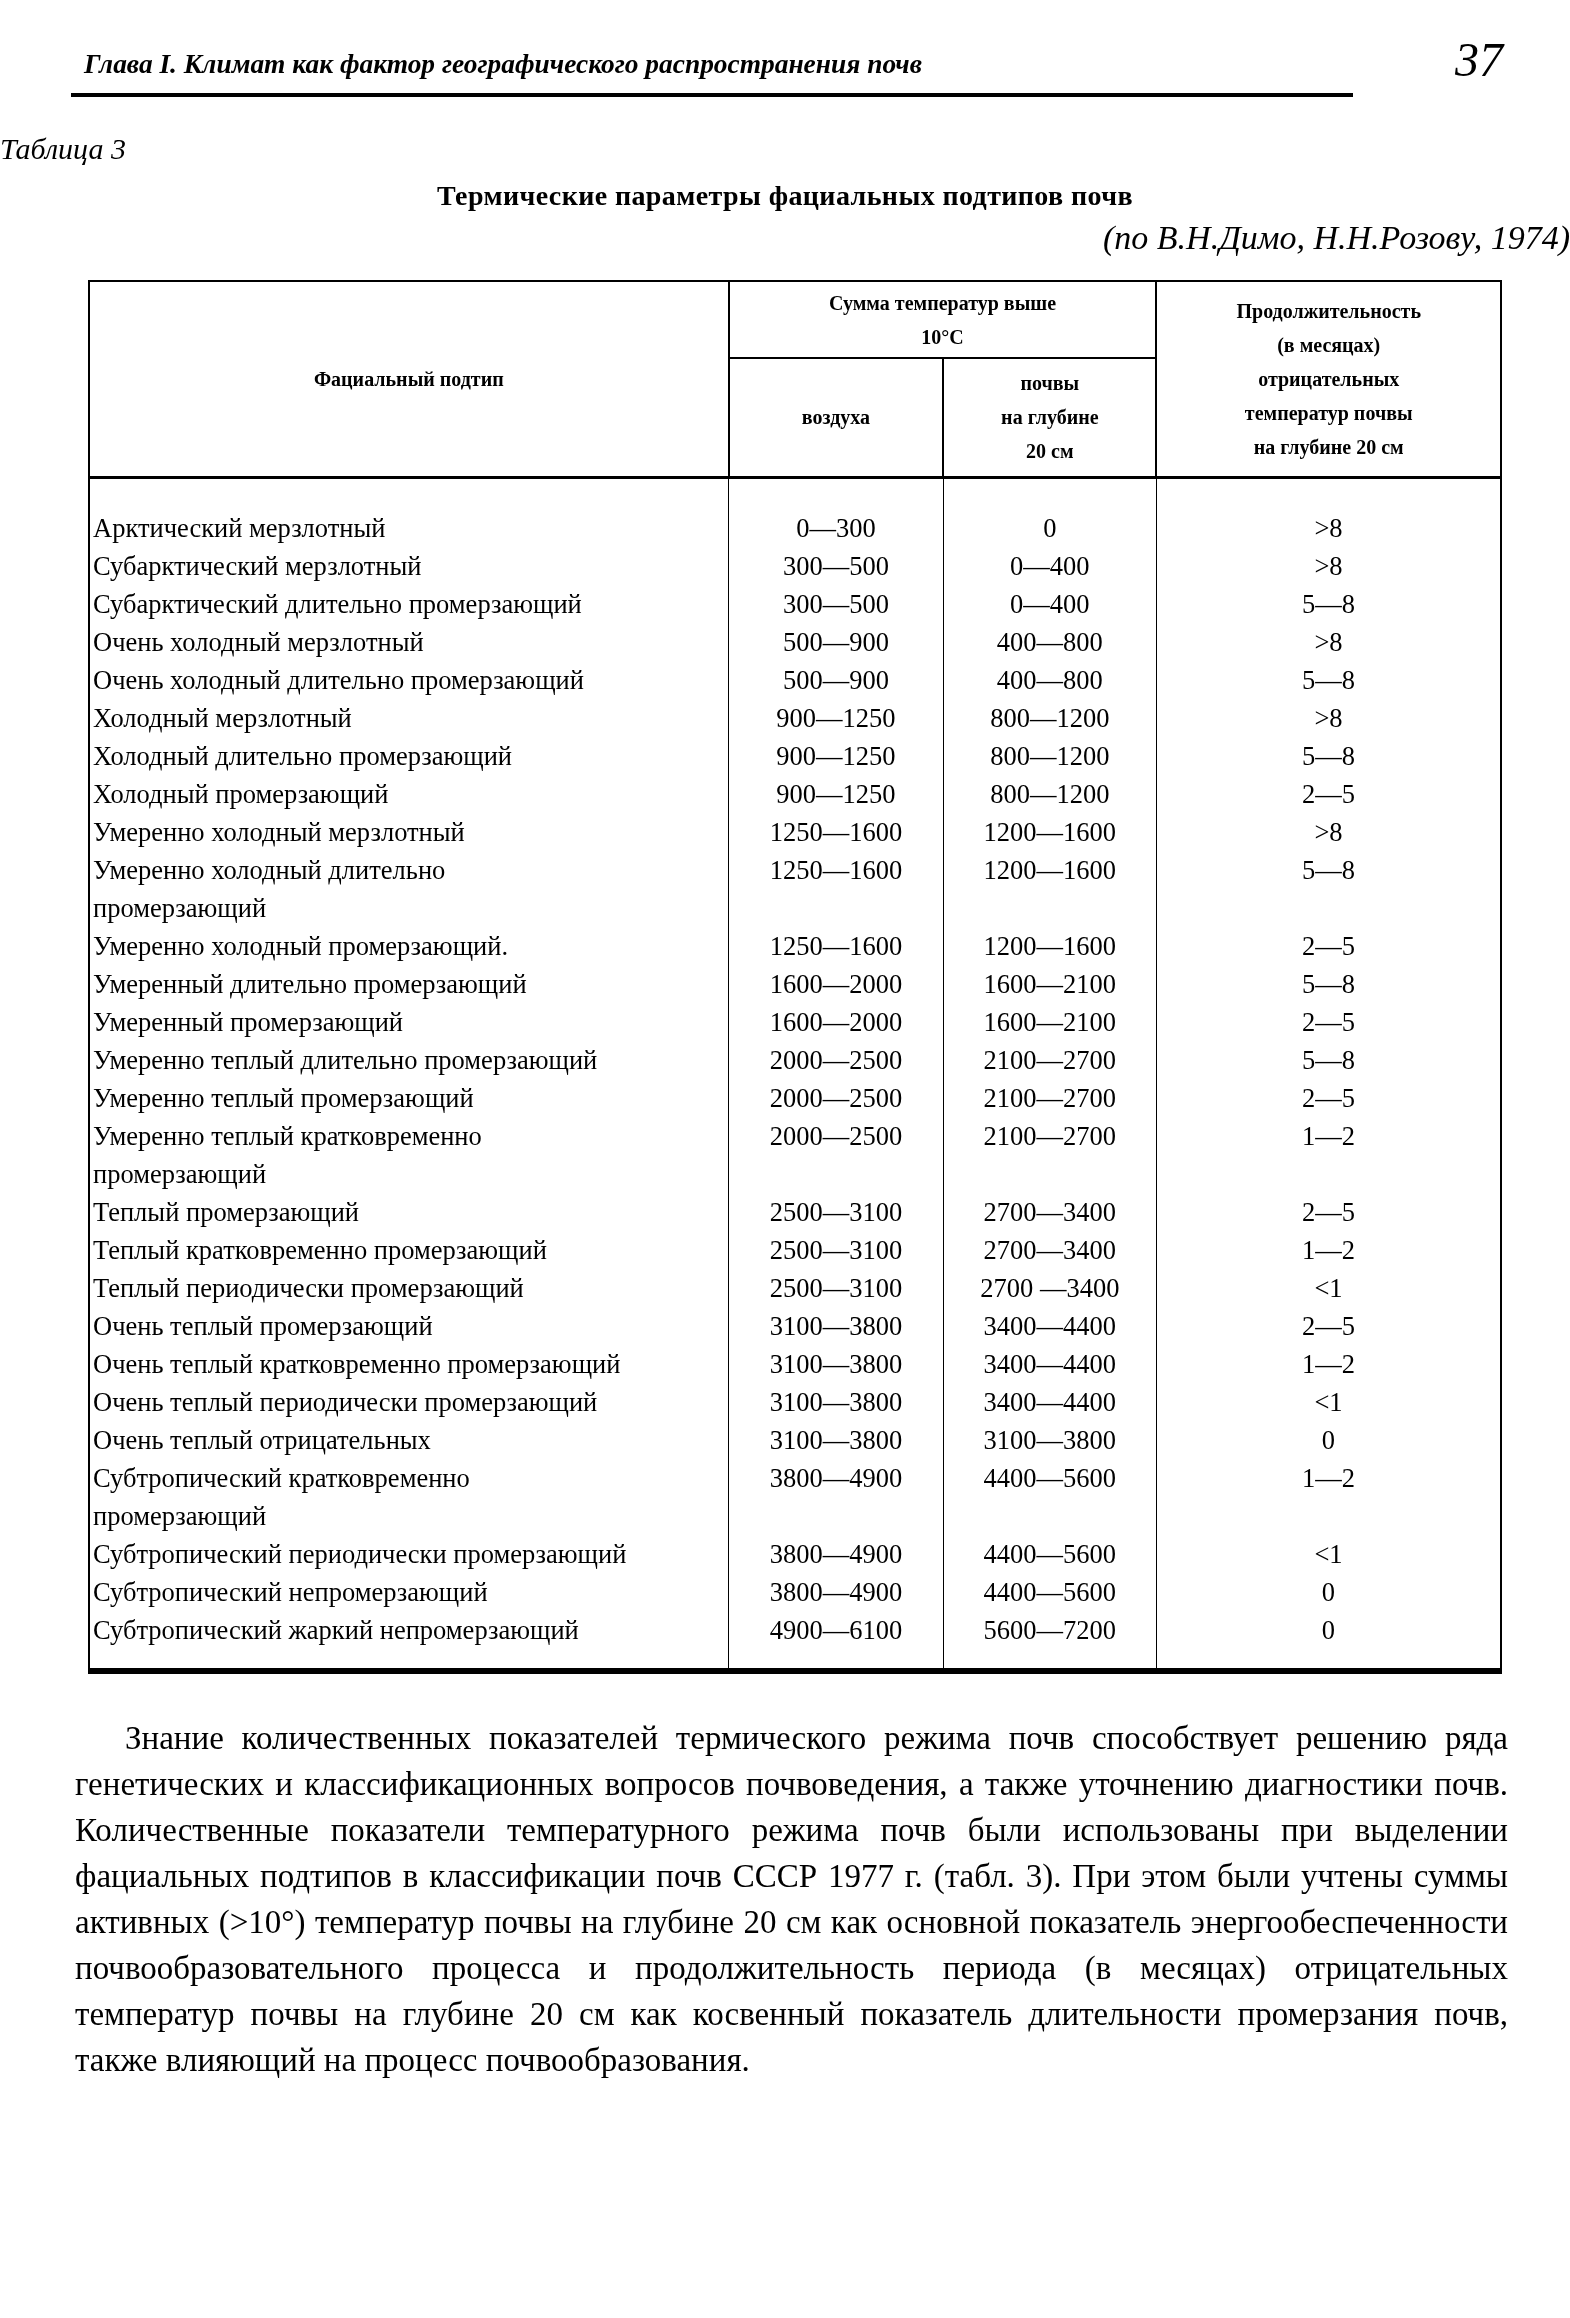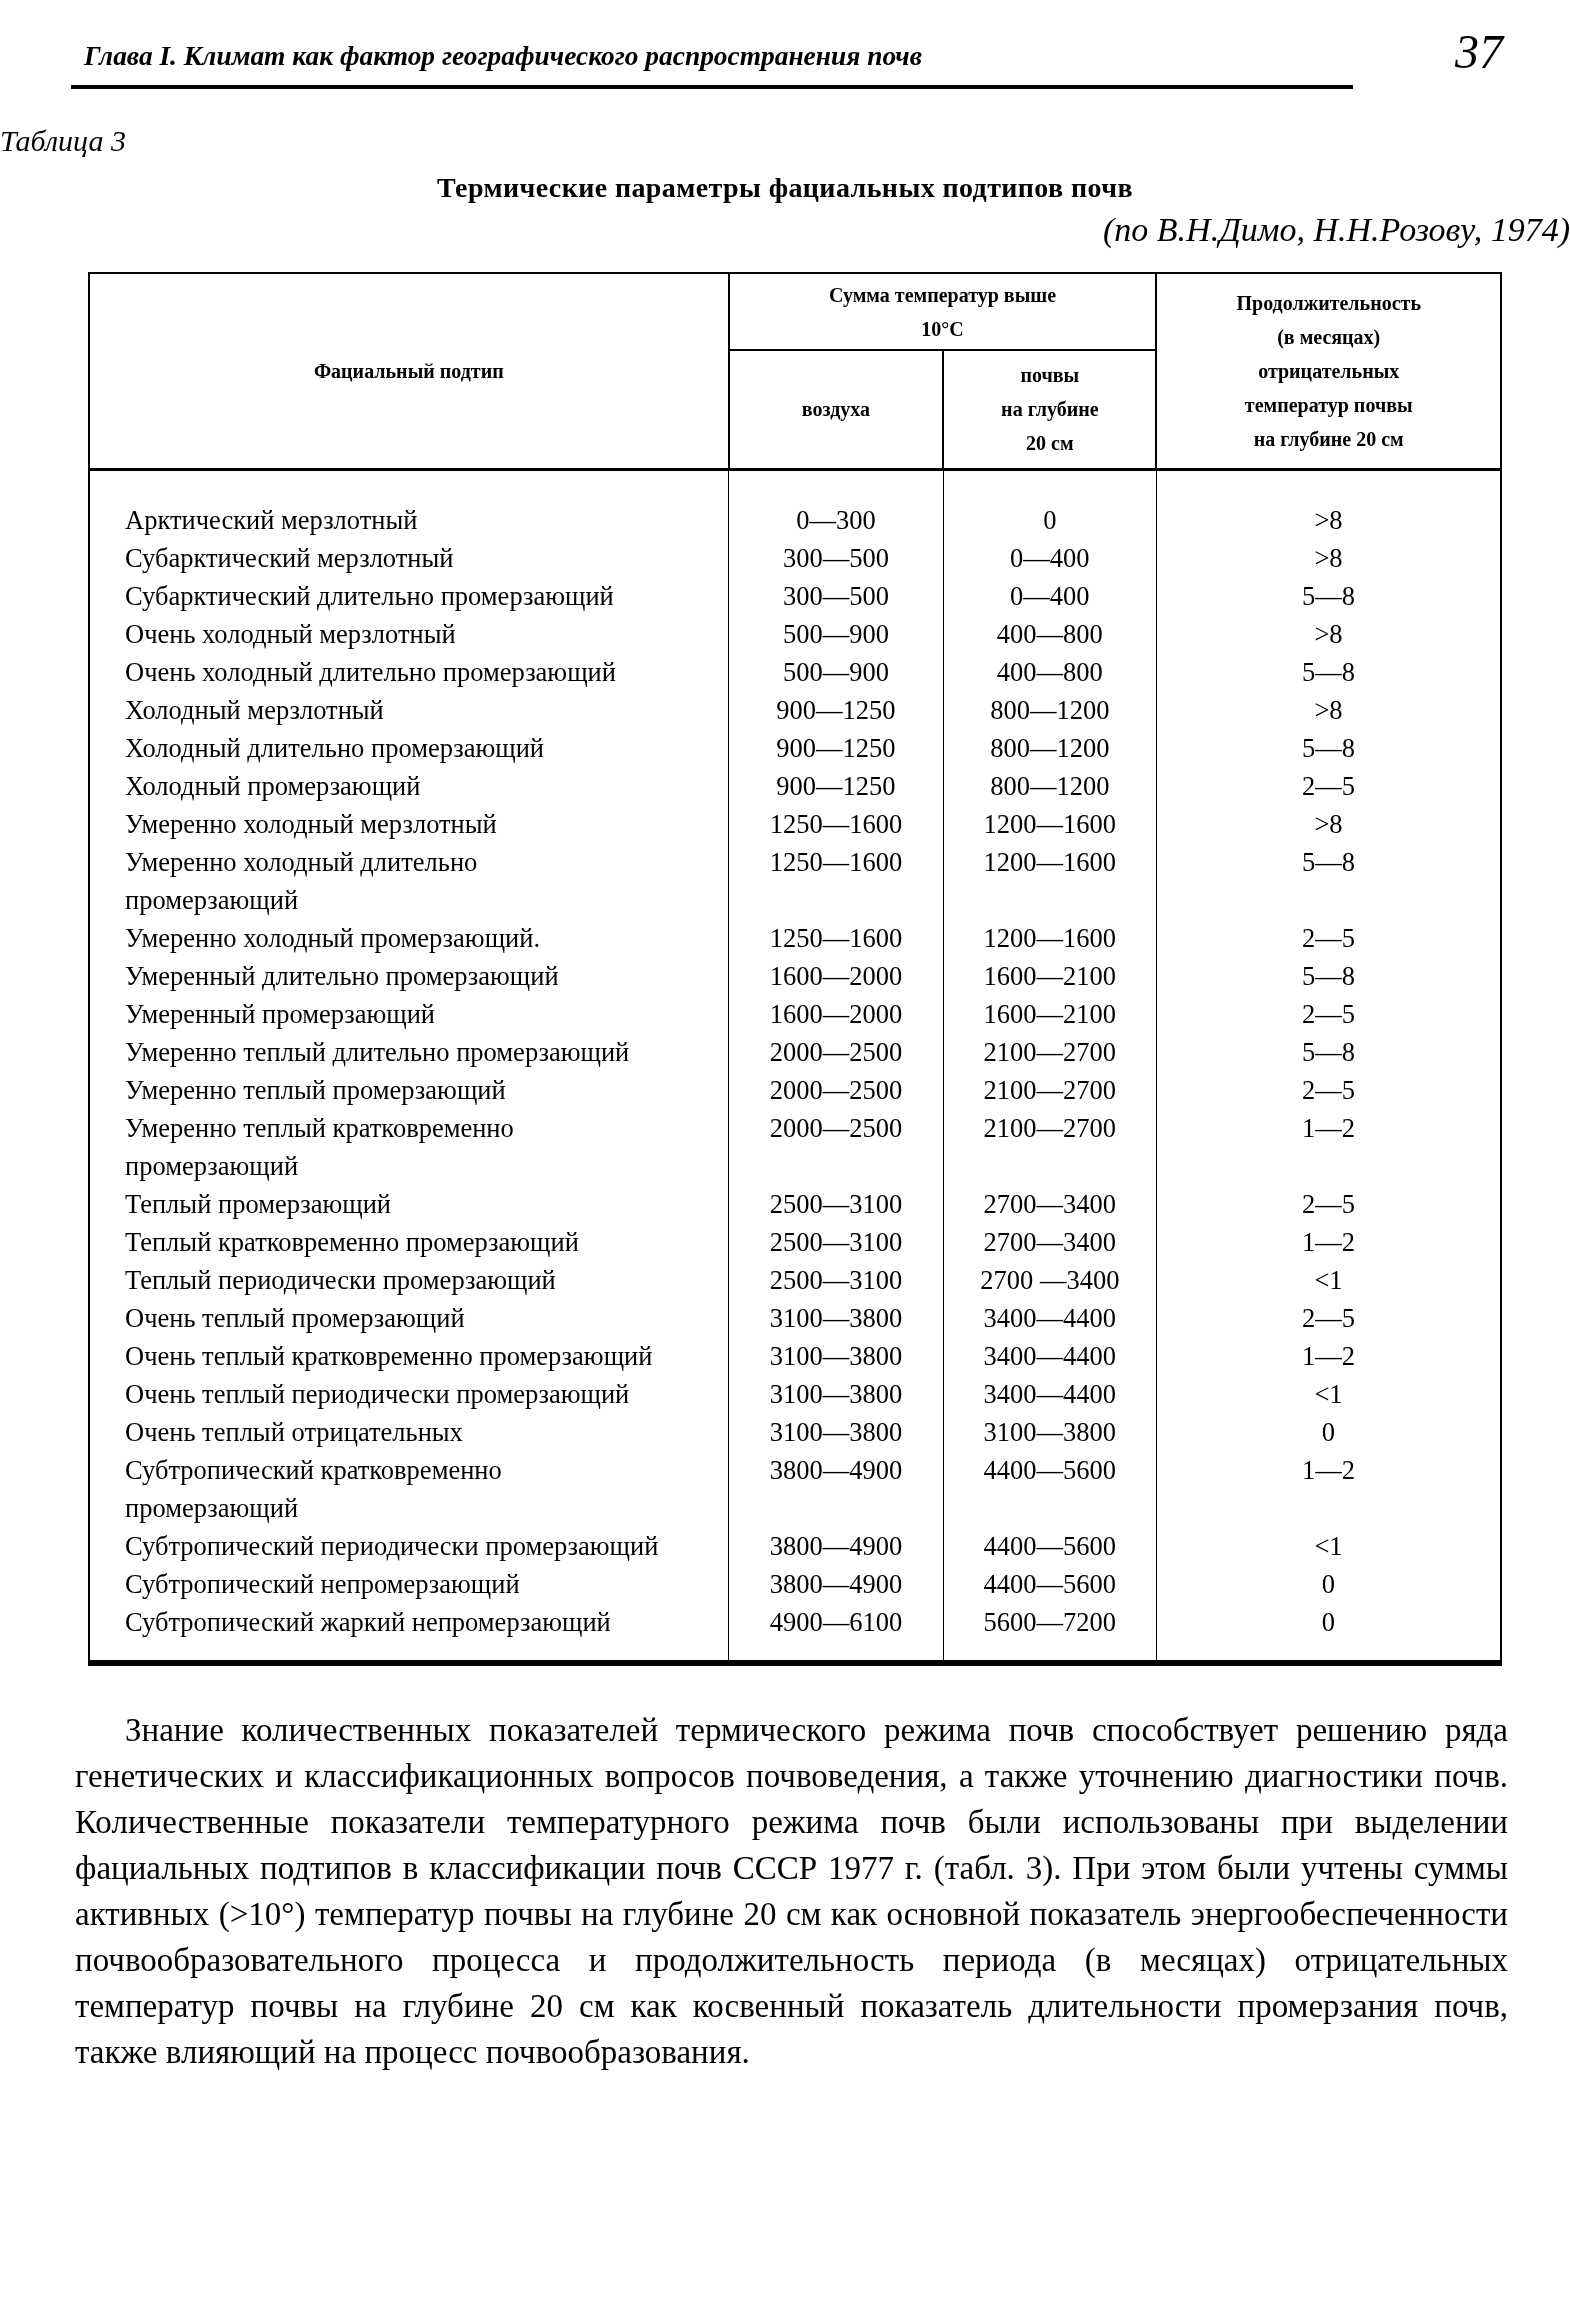--- a/index.html
+++ b/index.html
@@ -9,21 +9,21 @@
     margin:0 auto;
     background:#ffffff;
     color:#000;
     font-family:"Liberation Serif","DejaVu Serif",serif;
     position:relative;
     overflow:hidden;
   }
   
   .running-head {
     display:flex; justify-content:space-between; align-items:flex-start;
-    padding:28px 60px 0 84px;
+    padding:36px 60px 0 84px;
   }
   .chapter-title {
     font-style:italic; font-weight:bold;
     font-size:27.4px; line-height:1.2;
     padding-top:12.4px;
   }
   .page-number {
     font-size:48px; font-style:italic; line-height:1;
     padding-right:7px;
   }
@@ -73,21 +73,21 @@
 
   .data-table tbody td {
     border-left:1.8px solid #000; border-right:1.8px solid #000;
     font-size:26.5px;
     line-height:38px;
     vertical-align:top;
     padding:0 3.5px;
   }
   .data-table tbody td.name {
     text-align:left;
-    padding-left:35px;
+    padding-left:3px;
     white-space:pre-line;
   }
   .data-table tbody td.num { text-align:center; }
   .data-table tbody tr:first-child td { padding-top:30px; }
   .data-table tbody tr:last-child td { padding-bottom:19.5px; }
 
   
   .body-text {
     margin:41px 62px 0 75px;
     font-size:33px;

